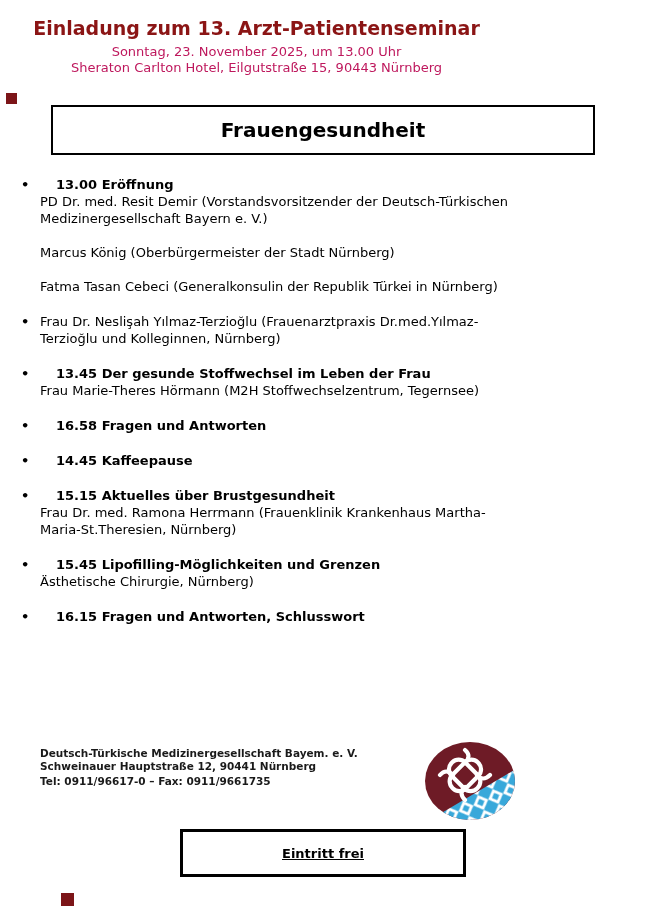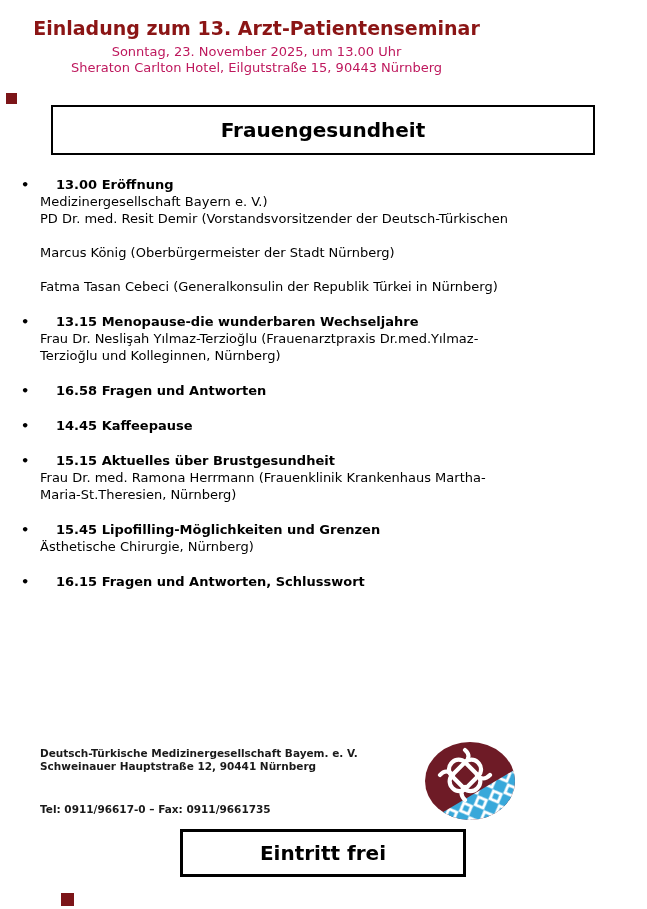--- a/index.html
+++ b/index.html
@@ -26,29 +26,29 @@
   .agenda{position:absolute;left:40px;top:176px;width:585px;font-size:13px;line-height:17px;}
   .agenda-item{position:relative;margin-bottom:18px;}
   .agenda-item::before{
     content:"\2022";position:absolute;left:-19px;top:0;font-weight:bold;font-size:13px;
   }
   .agenda-head{font-weight:bold;margin-left:16px;}
   .agenda-line{min-height:17px;}
   .agenda-line.blank{min-height:17px;}
   
   .footer{position:absolute;left:40px;top:747px;font-size:10.5px;font-weight:bold;line-height:13px;color:#1a1a1a;}
-  .footer .tel{margin-top:30px;}
+  .footer .tel{margin-top:2px;}
   
   .logo{position:absolute;left:424px;top:741px;width:92px;height:80px;}
   
   .admission-box{
     position:absolute;left:180px;top:829px;width:280px;height:42px;
     border:3px solid #000;display:flex;align-items:center;justify-content:center;
   }
-  .admission-box span{font-size:20px;font-weight:bold;}
+  .admission-box span{font-size:13px;font-weight:bold;text-decoration:underline;}
 </style>
 </head>
 <body>
 
 <div class="page">
 
   <div class="sq top"></div>
 
   <div class="header">
     <div class="title">Einladung zum 13. Arzt-Patientenseminar</div>
@@ -56,31 +56,34 @@
     <div class="sub">Sheraton Carlton Hotel, Eilgutstraße 15, 90443 Nürnberg</div>
   </div>
 
   <div class="topic-box">
     <span>Frauengesundheit</span>
   </div>
 
   <div class="agenda" id="agenda">
       <div class="agenda-item">
         <div class="agenda-head">13.00 Eröffnung</div>
+        <div class="agenda-line">PD Dr. med. Resit Demir (Vorstandsvorsitzender der Deutsch-Türkischen</div>
         <div class="agenda-line">Medizinergesellschaft Bayern e. V.)</div>
-        <div class="agenda-line">PD Dr. med. Resit Demir (Vorstandsvorsitzender der Deutsch-Türkischen</div>
         <div class="agenda-line blank"></div>
         <div class="agenda-line">Marcus König (Oberbürgermeister der Stadt Nürnberg)</div>
         <div class="agenda-line blank"></div>
         <div class="agenda-line">Fatma Tasan Cebeci (Generalkonsulin der Republik Türkei in Nürnberg)</div>
       </div>
       <div class="agenda-item">
-        <div class="agenda-head">13.15 Menopause-die wunderbaren Wechseljahre</div>
         <div class="agenda-line">Frau Dr. Neslişah Yılmaz-Terzioğlu (Frauenarztpraxis Dr.med.Yılmaz-</div>
         <div class="agenda-line">Terzioğlu und Kolleginnen, Nürnberg)</div>
+      </div>
+      <div class="agenda-item">
+        <div class="agenda-head">13.45 Der gesunde Stoffwechsel im Leben der Frau</div>
+        <div class="agenda-line">Frau Marie-Theres Hörmann (M2H Stoffwechselzentrum, Tegernsee)</div>
       </div>
       <div class="agenda-item">
         <div class="agenda-head">16.58 Fragen und Antworten</div>
       </div>
       <div class="agenda-item">
         <div class="agenda-head">14.45 Kaffeepause</div>
       </div>
       <div class="agenda-item">
         <div class="agenda-head">15.15 Aktuelles über Brustgesundheit</div>
         <div class="agenda-line">Frau Dr. med. Ramona Herrmann (Frauenklinik Krankenhaus Martha-</div>

